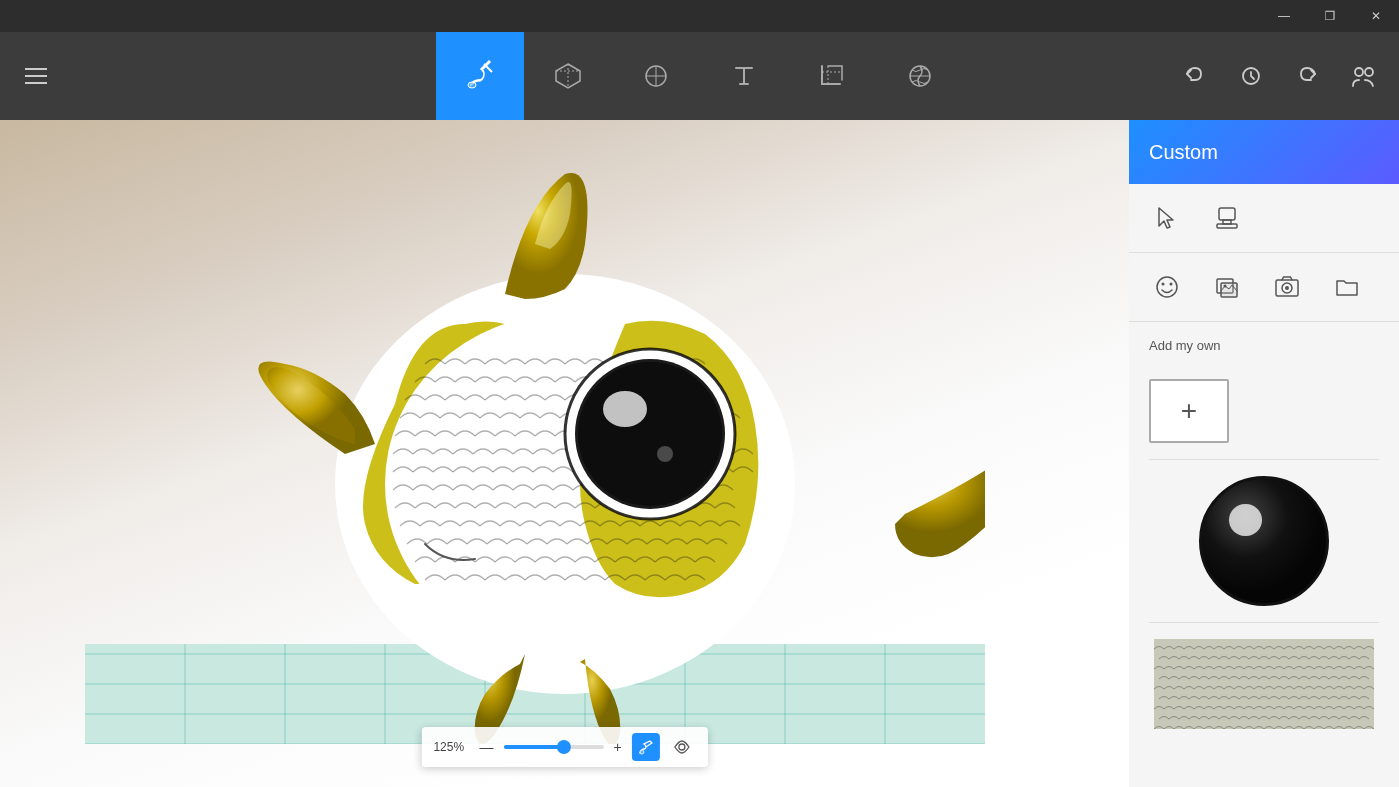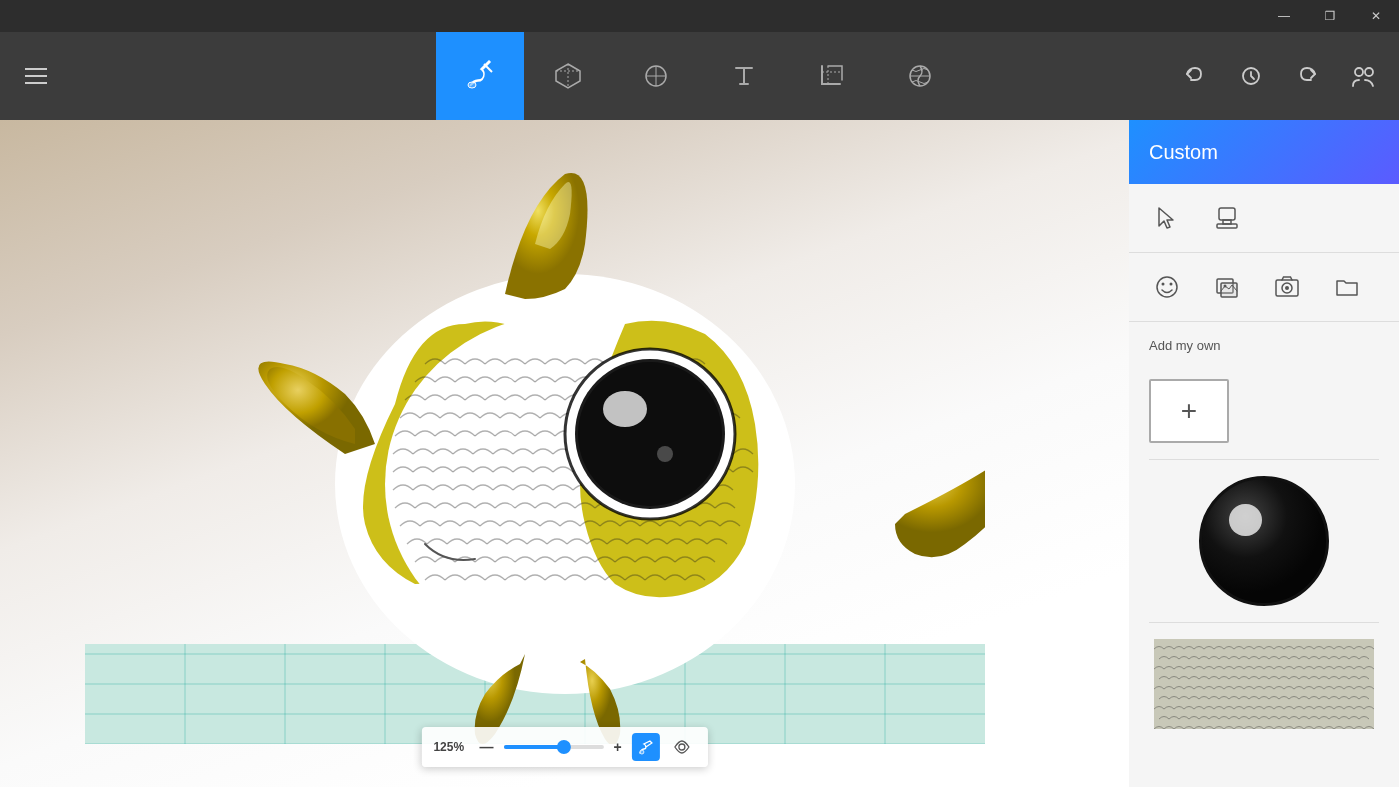--- a/index.html
+++ b/index.html
@@ -51,21 +51,20 @@
       width: 48px; height: 48px; display: flex; align-items: center; justify-content: center;
       color: #ccc; cursor: pointer;
     }
 
     
     .canvas-main {
       position: absolute; top: 120px; left: 0; right: 270px; bottom: 0;
       background: linear-gradient(160deg, #c8b8a0 0%, #d8cdc0 20%, #f0ece8 40%, #fafafa 60%, #ffffff 80%);
       display: flex; align-items: center; justify-content: center;
       overflow: hidden;
-      font-weight: bold;
     }
 
     
     .fish-container {
       position: relative; width: 900px; height: 620px; margin-left: -60px; margin-top: -40px;
     }
 
     
     .status-bar {
       position: absolute; bottom: 20px; left: 50%; transform: translateX(-50%);

